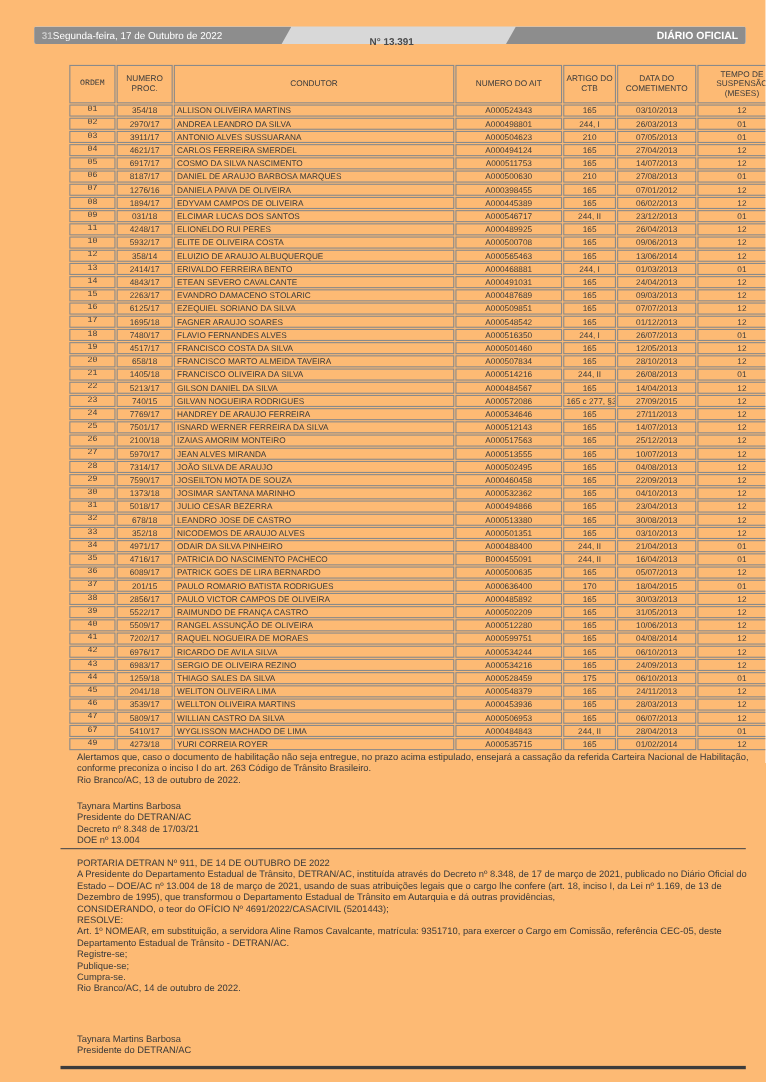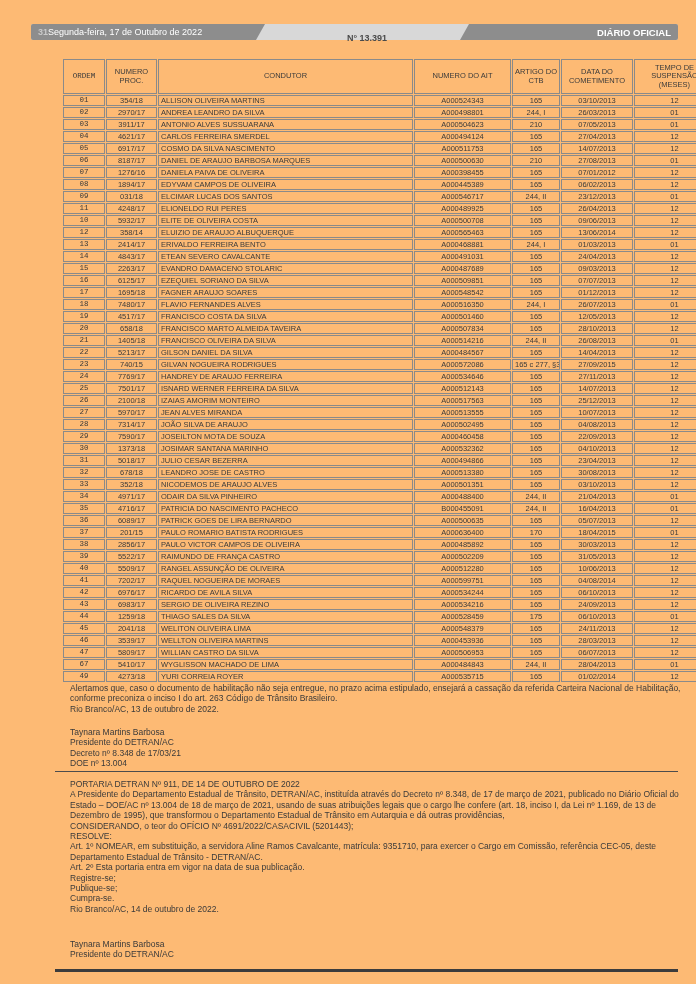--- a/index.html
+++ b/index.html
@@ -8,21 +8,21 @@
     font-family:"Liberation Sans", sans-serif; color:#2f2f2f; overflow:hidden;
   }
   
   .masthead { position:absolute; left:31px; top:24px; width:647px; height:16px;
     background:#d8d8d8; border-radius:2px; }
   .tab-left { position:absolute; left:0; top:0; height:16px; width:234px; background:#8d8d8d;
     clip-path:polygon(0 0,100% 0,calc(100% - 9px) 100%,0 100%);
     border-radius:2px 0 0 2px; display:flex; align-items:center; }
   .pgnum { color:#c9c9c9; font-weight:bold; font-size:9px; margin-left:7px; }
   .mast-date { color:#ffffff; font-weight:normal; font-size:9px; white-space:nowrap; }
-  .mast-mid { position:absolute; left:316px; top:0; height:28px; display:flex; align-items:center;
+  .mast-mid { position:absolute; left:305px; top:0; height:28px; display:flex; align-items:center;
     font-size:9px; font-weight:bold; color:#4a4a4a; }
   .tab-right { position:absolute; right:0; top:0; height:16px; width:218px; background:#8d8d8d;
     clip-path:polygon(9px 0,100% 0,100% 100%,0 100%);
     border-radius:0 2px 2px 0; display:flex; align-items:center; justify-content:flex-end;
     color:#ffffff; font-weight:bold; font-size:9.5px; padding-right:7px; box-sizing:border-box; }
   
   table.susp { position:absolute; left:62px; top:58px; width:616px;
     border-collapse:separate; border-spacing:1px; table-layout:fixed; }
   table.susp th, table.susp td {
     border:1px solid #8a8a8a; font-size:7.5px; color:#3a3a3a;
@@ -526,21 +526,20 @@
     </div>
 
   <div class="hr-thin"></div>
 
   <div class="textblock portaria">
       <div>PORTARIA DETRAN Nº 911, DE 14 DE OUTUBRO DE 2022</div>
       <div>A Presidente do Departamento Estadual de Trânsito, DETRAN/AC, instituída através do Decreto nº 8.348, de 17 de março de 2021, publicado no Diário Oficial do Estado – DOE/AC nº 13.004 de 18 de março de 2021, usando de suas atribuições legais que o cargo lhe confere (art. 18, inciso I, da Lei nº 1.169, de 13 de Dezembro de 1995), que transformou o Departamento Estadual de Trânsito em Autarquia e dá outras providências,</div>
       <div>CONSIDERANDO, o teor do OFÍCIO Nº 4691/2022/CASACIVIL (5201443);</div>
       <div>RESOLVE:</div>
       <div>Art. 1º NOMEAR, em substituição, a servidora Aline Ramos Cavalcante, matrícula: 9351710, para exercer o Cargo em Comissão, referência CEC-05, deste Departamento Estadual de Trânsito - DETRAN/AC.</div>
-      <div>Art. 2º Esta portaria entra em vigor na data de sua publicação.</div>
       <div>Registre-se;</div>
       <div>Publique-se;</div>
       <div>Cumpra-se.</div>
       <div>Rio Branco/AC, 14 de outubro de 2022.</div>
     </div>
 
   <div class="textblock sig2">
       <div>Taynara Martins Barbosa</div>
       <div>Presidente do DETRAN/AC</div>
     </div>

